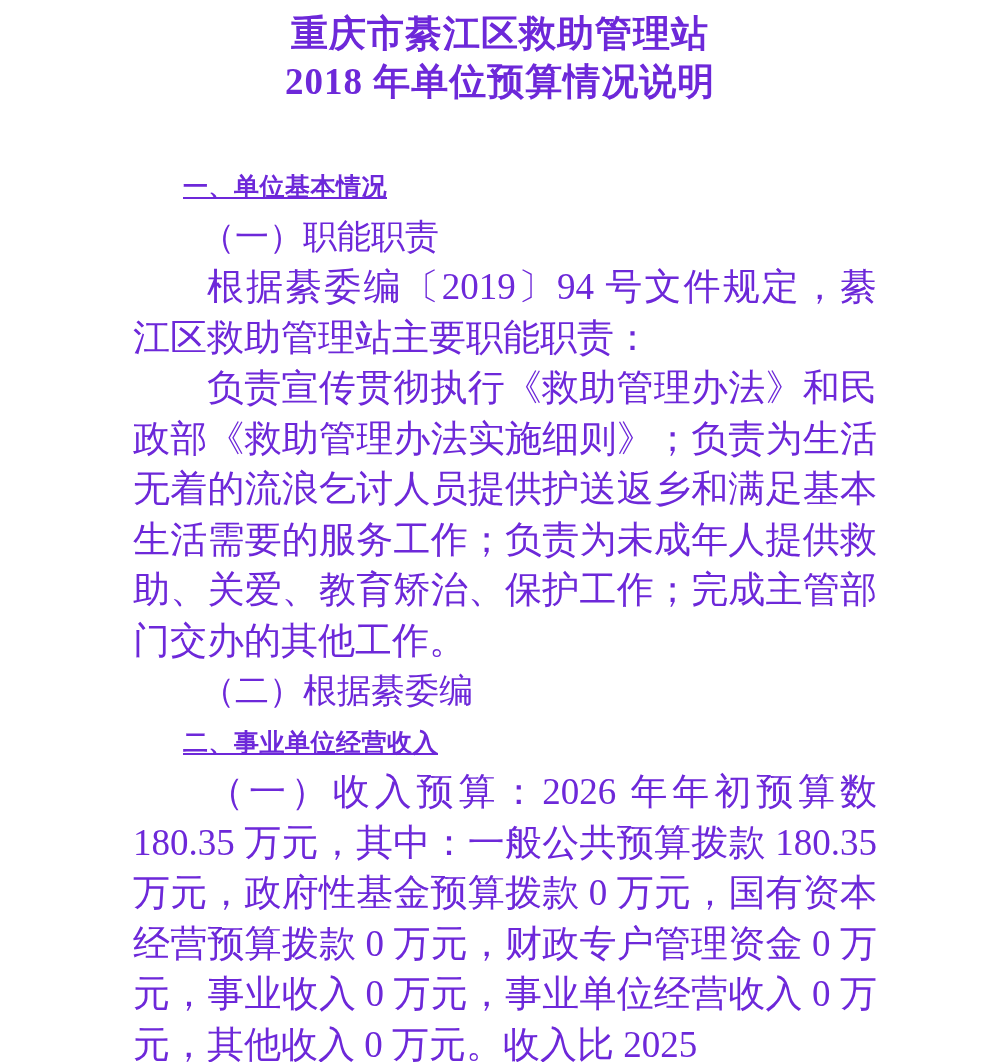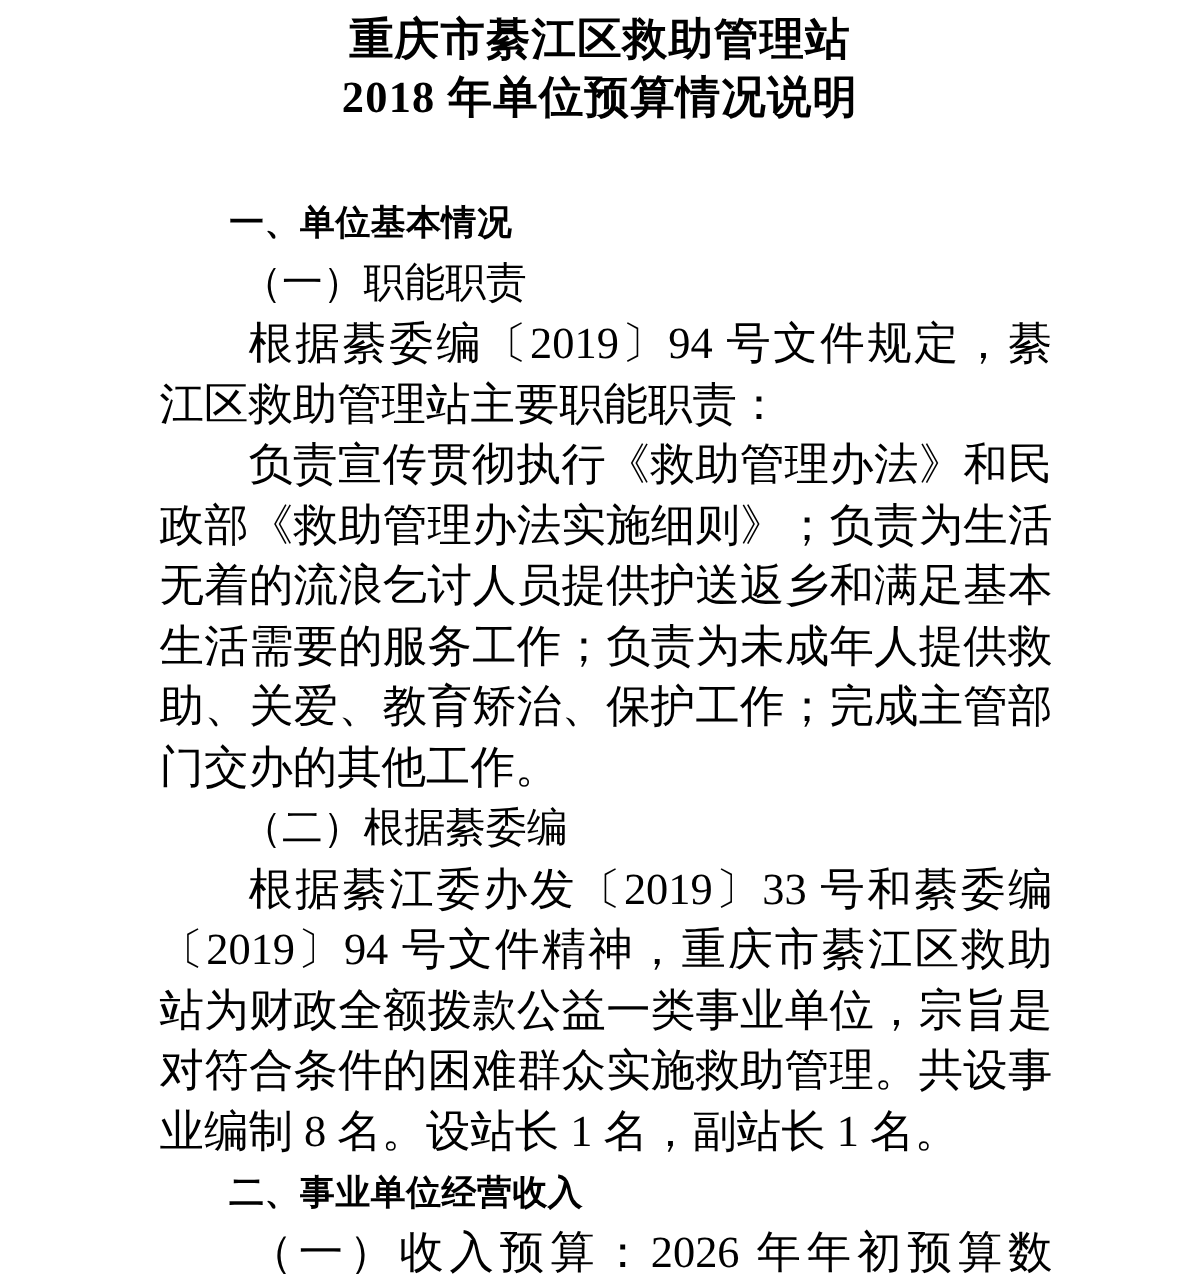--- a/index.html
+++ b/index.html
@@ -5,21 +5,21 @@
   html, body {
     margin: 0;
     padding: 0;
     background: #ffffff;
   }
   .page {
     position: relative;
     width: 1000px;
     height: 1062px;
     background: #ffffff;
-    color: #000000;
+    color: #6d28d9;
     overflow: hidden;
     font-family: "Liberation Serif", "DejaVu Serif", serif;
   }
   .doc-title {
     padding-top: 10px;
     text-align: center;
     font-family: "Liberation Serif", "DejaVu Serif", serif;
     font-weight: bold;
     font-size: 37px;
     line-height: 48px;
@@ -30,22 +30,23 @@
     font-size: 28px;
     line-height: 50.5px;
     text-align: justify;
   }
   .doc-content > div {
     text-indent: 2em;
   }
   .section-heading {
     font-family: "Liberation Sans", "DejaVu Sans", sans-serif;
     font-weight: bold;
-    font-size: 29px;
+    font-size: 25px;
     letter-spacing: 0.5px;
+    text-decoration: underline;
   }
   .subsection-heading {
     font-family: "Liberation Serif", "DejaVu Serif", serif;
     font-size: 34px;
   }
   .paragraph {
     font-family: "Liberation Serif", "DejaVu Serif", serif;
     font-size: 37px;
   }
 </style>
@@ -58,18 +59,17 @@
     <div>重庆市綦江区救助管理站</div>
     <div>2018 年单位预算情况说明</div>
   </div>
 
   <div class="doc-content">
     <div class="section-heading">一、单位基本情况</div>
     <div class="subsection-heading">（一）职能职责</div>
     <div class="paragraph">根据綦委编〔2019〕94 号文件规定，綦江区救助管理站主要职能职责：</div>
     <div class="paragraph">负责宣传贯彻执行《救助管理办法》和民政部《救助管理办法实施细则》；负责为生活无着的流浪乞讨人员提供护送返乡和满足基本生活需要的服务工作；负责为未成年人提供救助、关爱、教育矫治、保护工作；完成主管部门交办的其他工作。</div>
     <div class="subsection-heading">（二）根据綦委编</div>
-    <div class="paragraph">根据綦江委办发〔2019〕33 号和綦委编〔2019〕94 号文件精神，重庆市綦江区救助站为财政全额拨款公益一类事业单位，宗旨是对符合条件的困难群众实施救助管理。共设事业编制 8 名。设站长 1 名，副站长 1 名。</div>
     <div class="section-heading">二、事业单位经营收入</div>
     <div class="paragraph">（一）收入预算：2026 年年初预算数 180.35 万元，其中：一般公共预算拨款 180.35 万元，政府性基金预算拨款 0 万元，国有资本经营预算拨款 0 万元，财政专户管理资金 0 万元，事业收入 0 万元，事业单位经营收入 0 万元，其他收入 0 万元。收入比 2025</div>
   </div>
 
 </div>
 
 </body></html>

